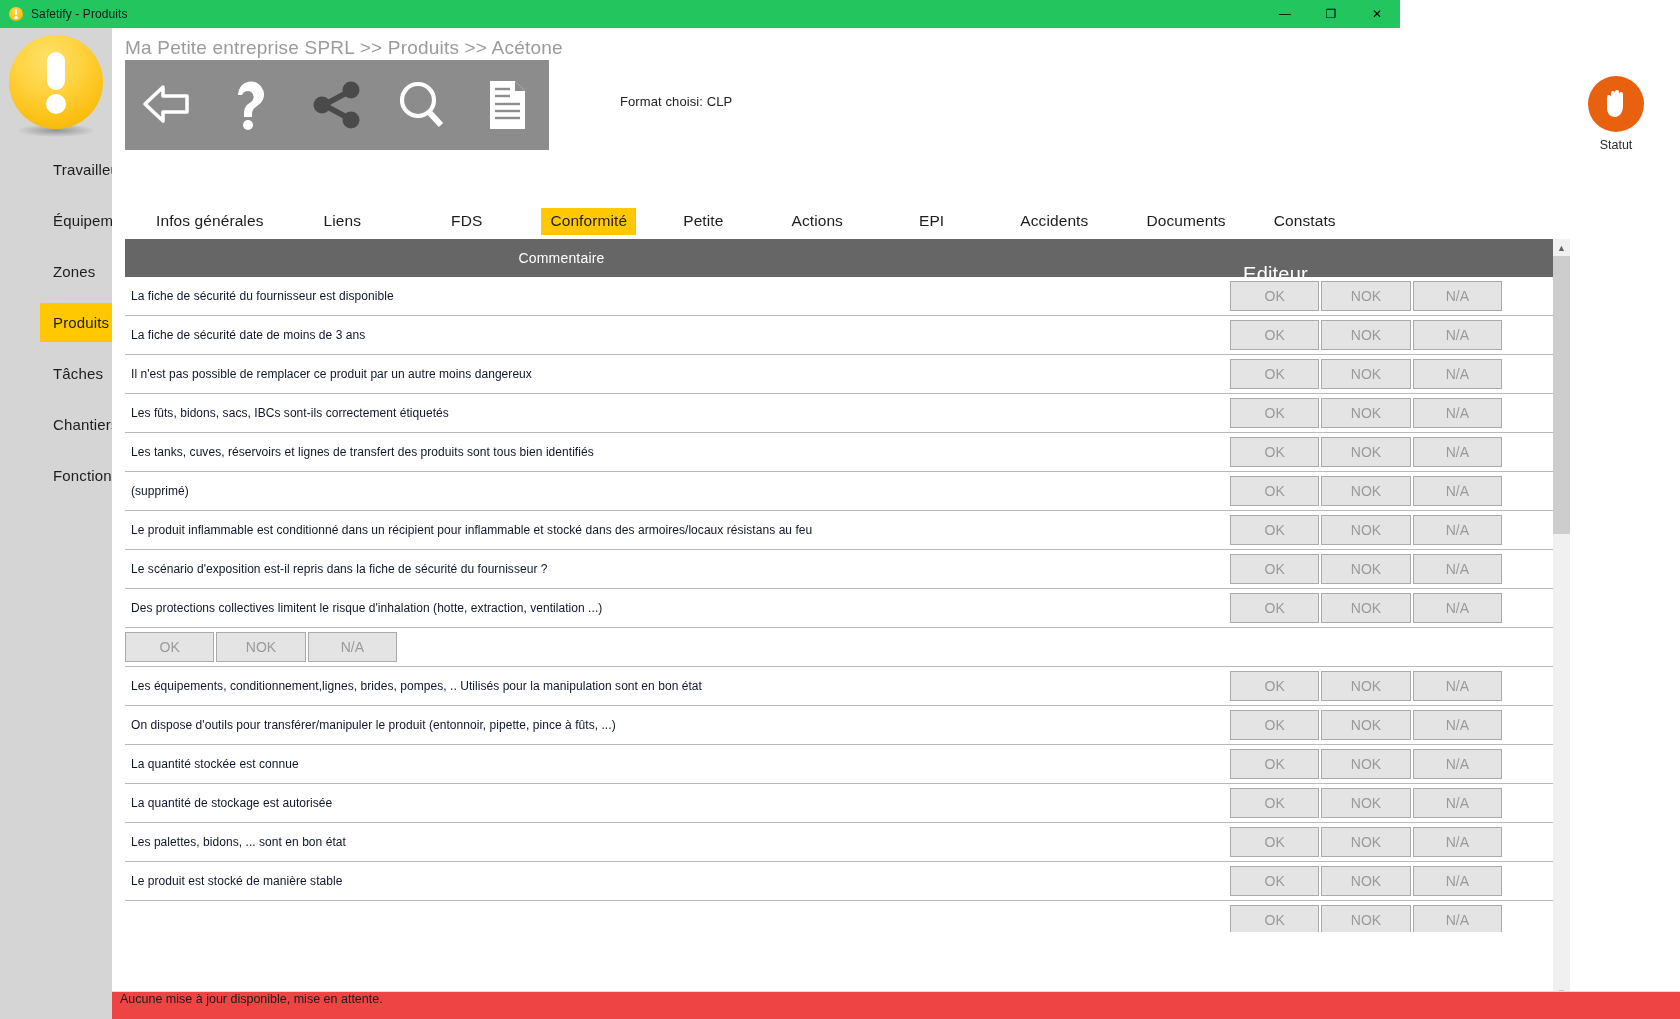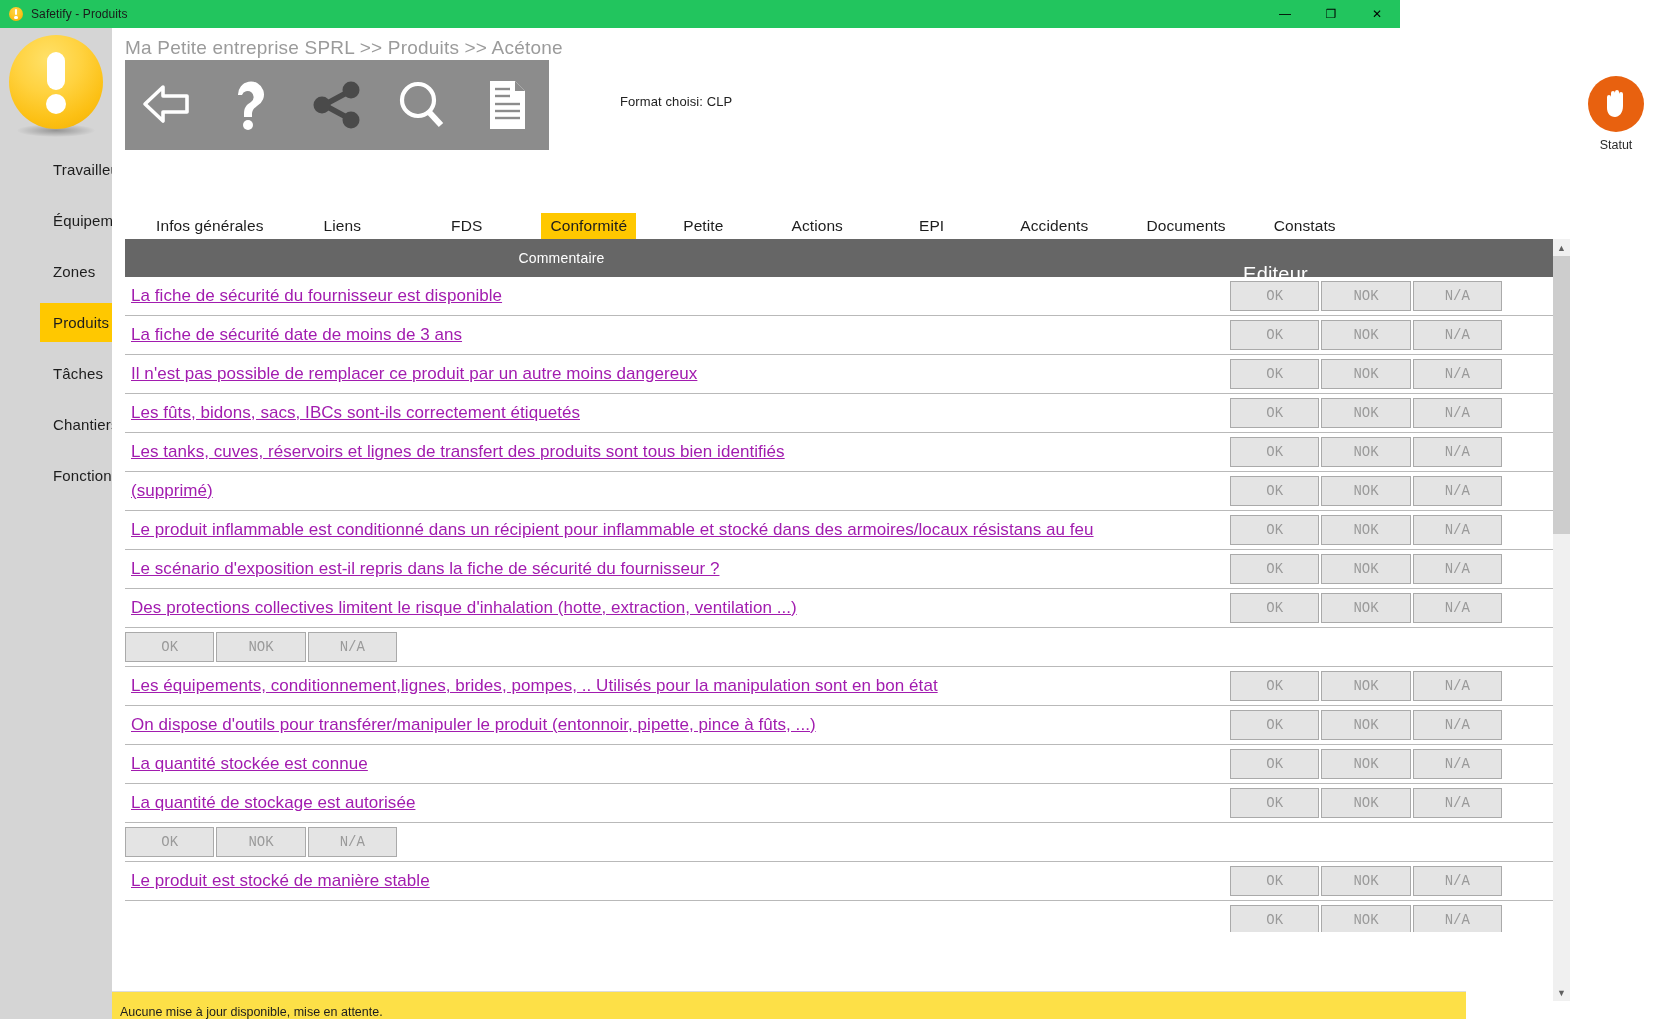--- a/index.html
+++ b/index.html
@@ -110,21 +110,21 @@
   }
   #statut .badge {
     width: 56px; height: 56px; border-radius: 50%;
     background: #e8610f; display: flex; align-items: center; justify-content: center;
   }
   #statut .lbl { margin-top: 6px; font-size: 12.5px; color: #2b2b2b; }
 
   
   #tabs {
     position: absolute; left: 13px; top: 180px; width: 1440px; height: 32px;
-    display: flex; align-items: flex-end;
+    display: flex; align-items: flex-start;
   }
   .tab {
     font-size: 15.5px; color: #1d1d1d; letter-spacing: 0.1px;
     padding: 4px 9px 5px 9px; cursor: default; white-space: nowrap;
   }
   .tab.active { background: #ffc800; }
 
   
   #table-wrap {
     position: absolute; left: 13px; top: 211px; width: 1428px; height: 693px;
@@ -147,37 +147,36 @@
   #rows { position: relative; }
   .row {
     position: relative;
     border-bottom: 1px solid #b9b9b9;
     display: flex; align-items: center;
     min-height: 39px;
   }
   .row .label {
     flex: 1 1 auto;
     padding: 6px 10px 6px 6px;
-    font-size: 17px; color: #a21caf; line-height: 1.22;
+    font-size: 12px; color: #0f172a; line-height: 1.22;
     letter-spacing: 0.05px;
     max-width: 1105px;
-    text-decoration: underline;
   }
   .row .btns {
     flex: none; width: 292px; display: flex; gap: 2px;
     padding-right: 20px; justify-content: flex-end;
   }
   .vbtn {
     width: 95px; height: 30px;
     background: #e4e4e4;
     border: 1px solid #aaaaaa;
     color: #9a9a9a;
     font-size: 14px;
     display: flex; align-items: center; justify-content: center;
-    font-family: Liberation Mono, monospace;
+    font-family: Liberation Sans, sans-serif;
     cursor: default;
   }
 
   
   #vscroll {
     position: absolute; left: 1441px; top: 211px; width: 17px; height: 762px;
     background: #f0f0f0;
   }
   #vscroll .arrow {
     width: 17px; height: 17px;
@@ -185,23 +184,23 @@
     color: #606060; font-size: 9px; cursor: default;
   }
   #vscroll .arrow.down { position: absolute; bottom: 0; left: 0; }
   #vscroll .thumb {
     position: absolute; left: 0; top: 17px; width: 17px; height: 278px;
     background: #cdcdcd; cursor: default;
   }
 
   
   #statusbar {
-    position: absolute; left: 112px; top: 991px; width: 1354px; height: 28px;
-    background: #fde047;
-    display: flex; align-items: flex-end;
+    position: absolute; left: 112px; top: 991px; width: 1568px; height: 28px;
+    background: #ef4444;
+    display: flex; align-items: flex-start;
     border-top: 1px solid #dcdcdc;
   }
   #statusbar .txt {
     margin-left: 8px; font-size: 12.5px; color: #1d1d1d;
   }
 </style>
 </head>
 <body>
 
 <div id="titlebar">
@@ -453,20 +452,21 @@
         </div>
         <div class="row">
           <div class="label">La quantité de stockage est autorisée</div>
           <div class="btns">
             <div class="vbtn">OK</div>
             <div class="vbtn">NOK</div>
             <div class="vbtn">N/A</div>
           </div>
         </div>
         <div class="row">
+          <div class="label">Les palettes, bidons, ... sont en bon état</div>
           <div class="btns">
             <div class="vbtn">OK</div>
             <div class="vbtn">NOK</div>
             <div class="vbtn">N/A</div>
           </div>
         </div>
         <div class="row">
           <div class="label">Le produit est stocké de manière stable</div>
           <div class="btns">
             <div class="vbtn">OK</div>

